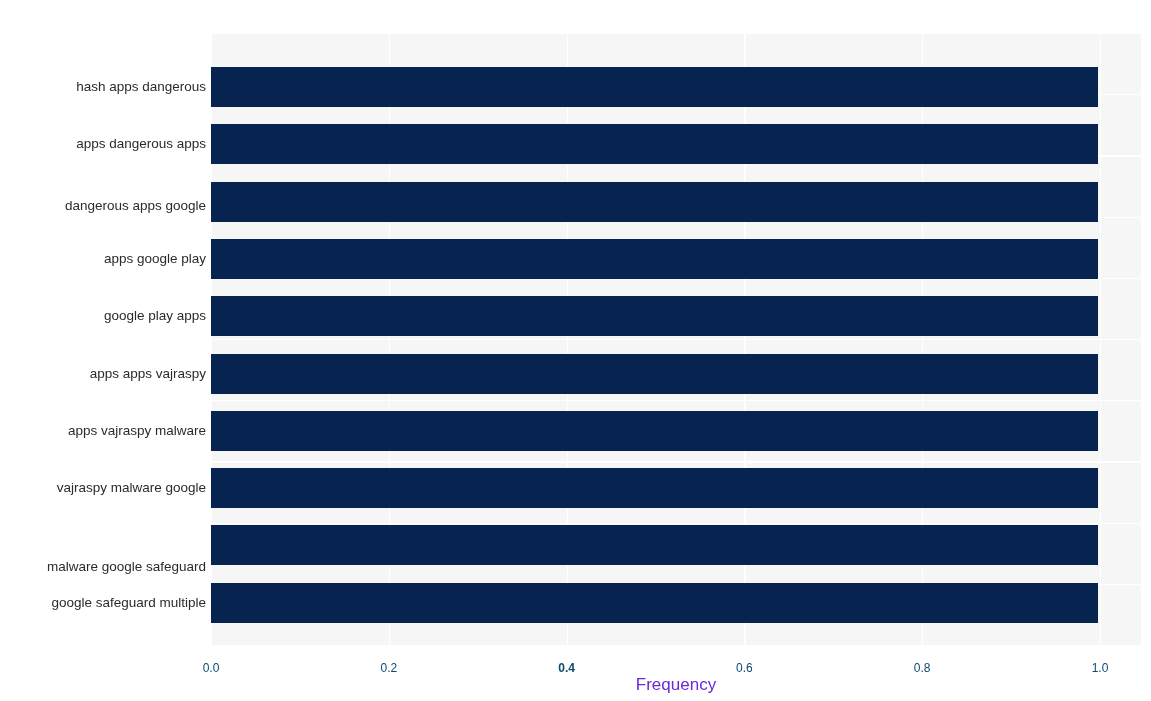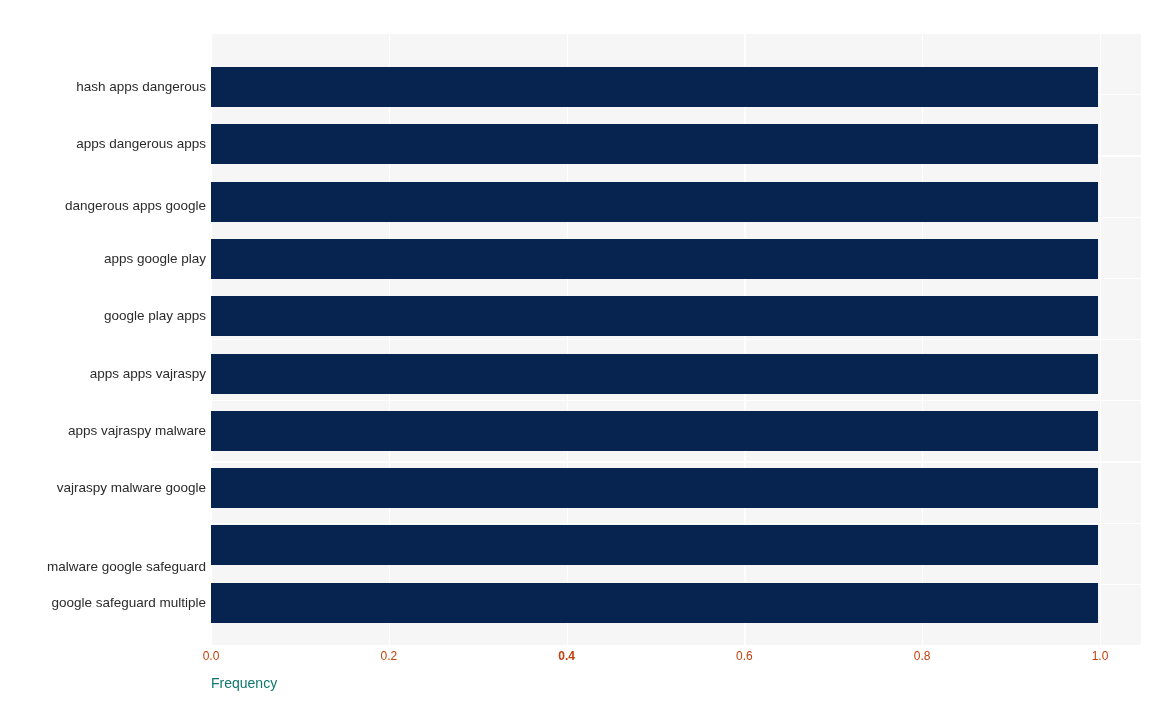--- a/index.html
+++ b/index.html
@@ -95,36 +95,37 @@
   
   #x-tick-labels {
     position: absolute;
     left: 211px;
     top: 650px;
     width: 930px;
     height: 18px;
   }
   .xtick {
     position: absolute;
-    top: 0;
+    top: 12px;
     transform: translateX(-50%);
     font-size: 12px;
-    color: #c2410c;
+    color: #0c4a6e;
     white-space: nowrap;
     line-height: 1;
   }
 
   
   #x-axis-label {
     position: absolute;
     left: 211px;
     top: 675px;
     width: 930px;
-    font-size: 14px;
-    color: #0f766e;
+    text-align: center;
+    font-size: 17px;
+    color: #6d28d9;
     white-space: nowrap;
   }
 </style>
 </head>
 <body>
 
 <div id="figure">
 
 
   <div id="plot-area">

